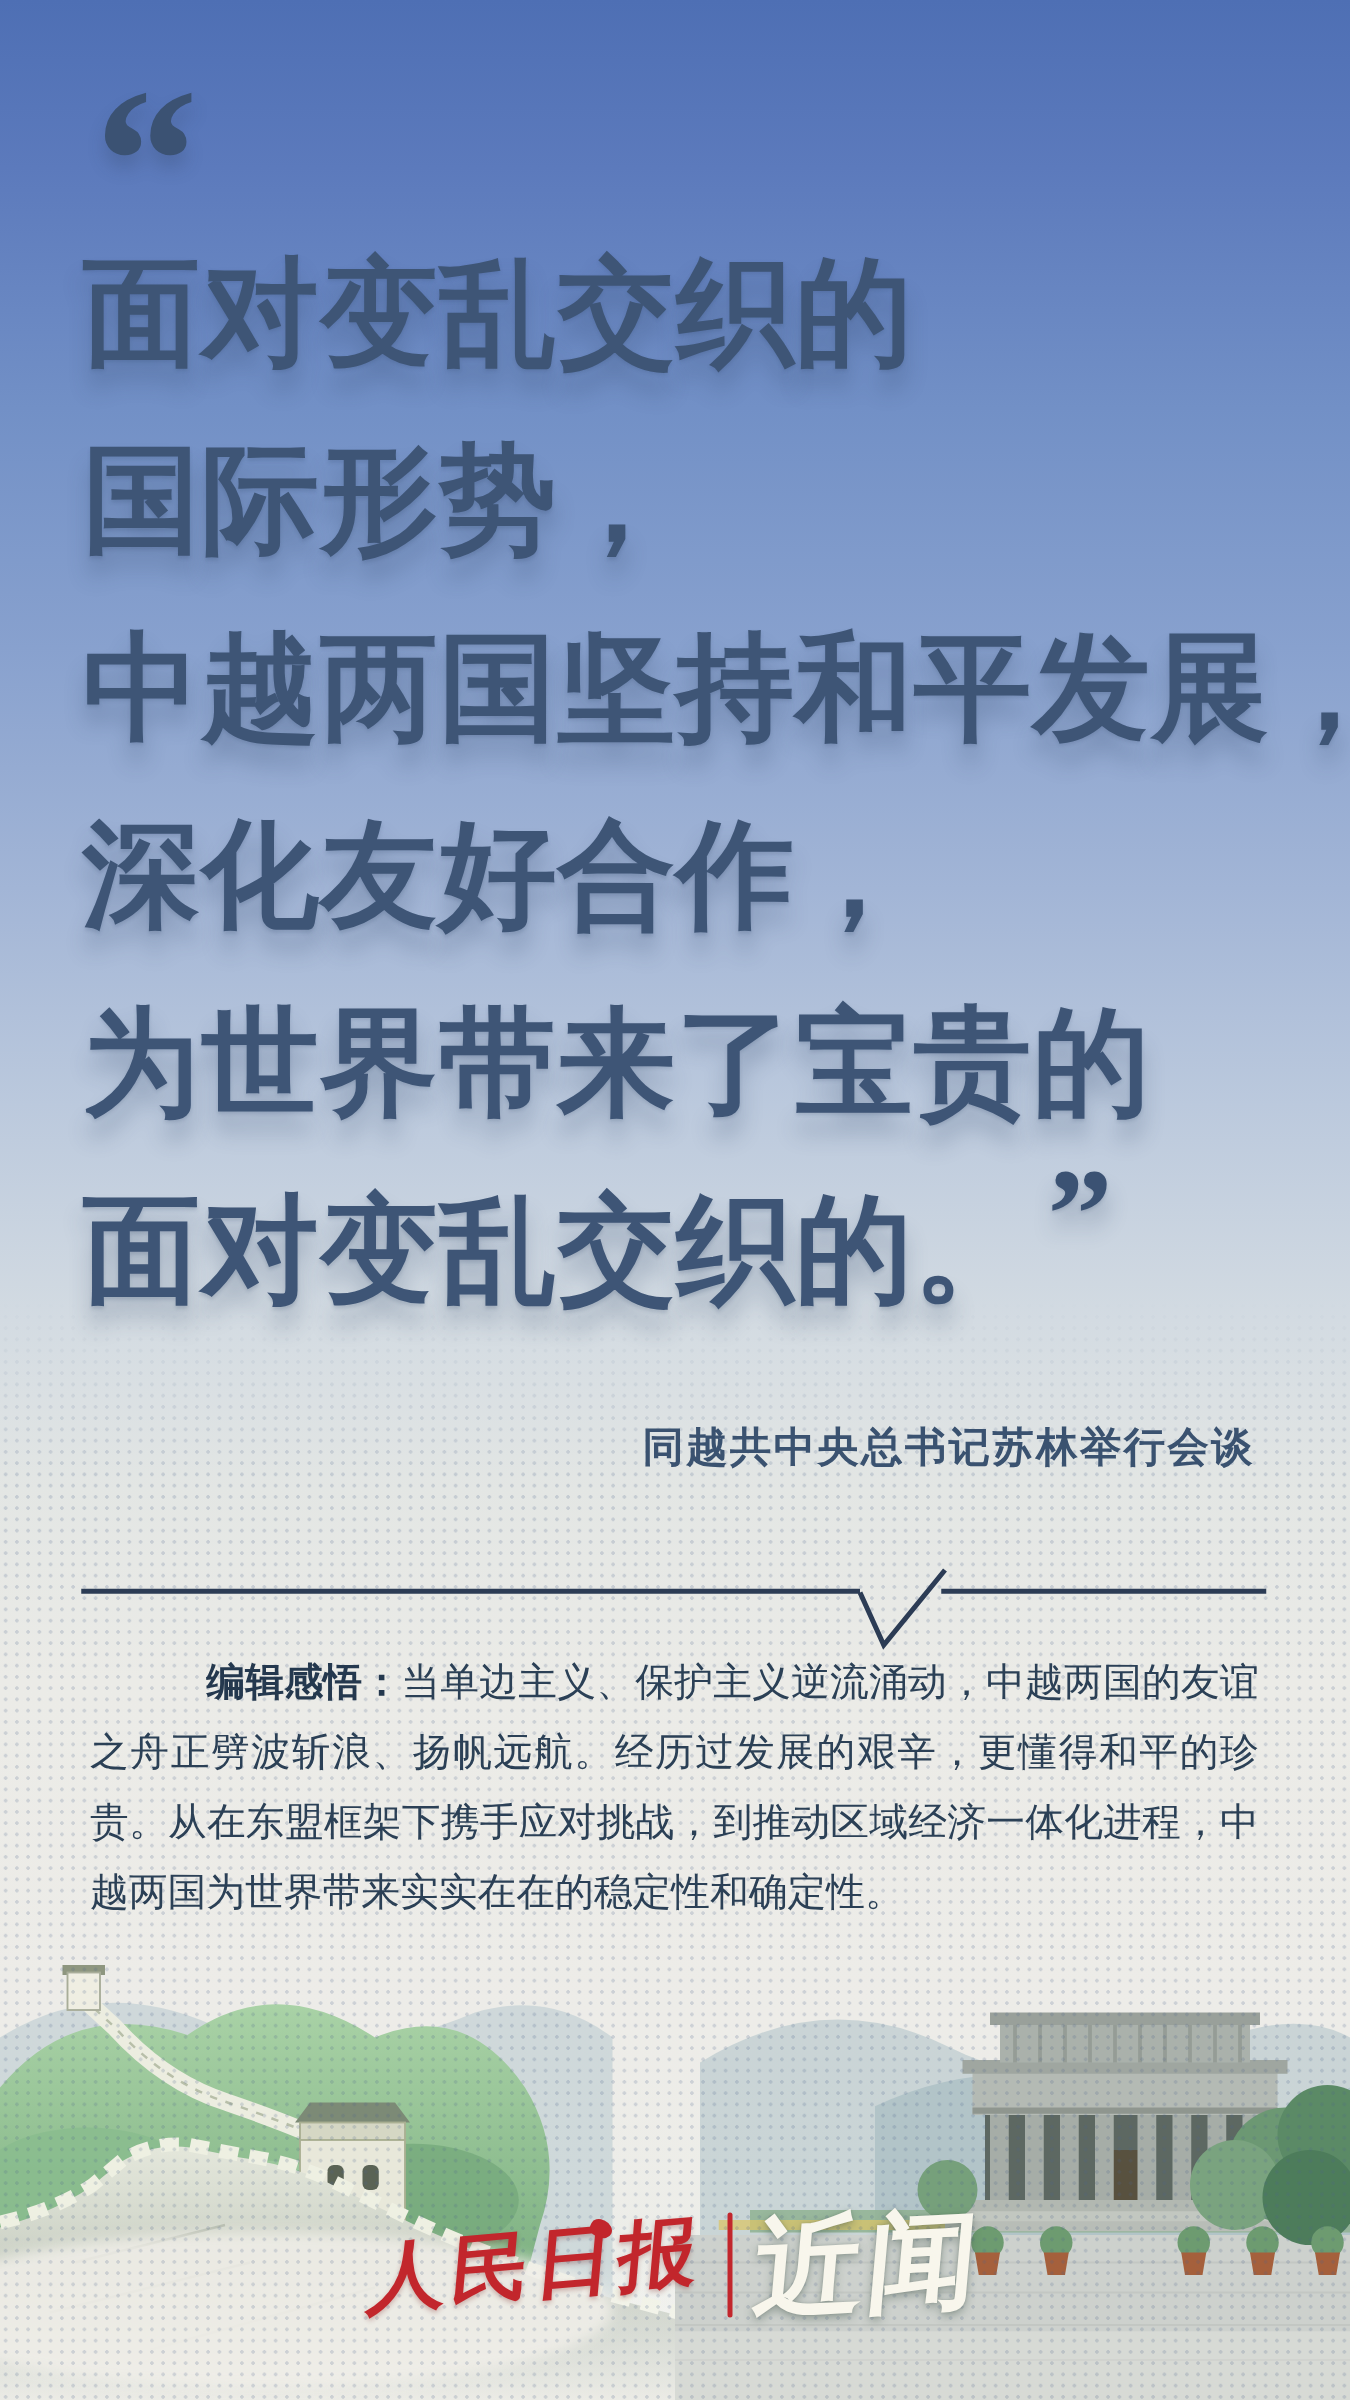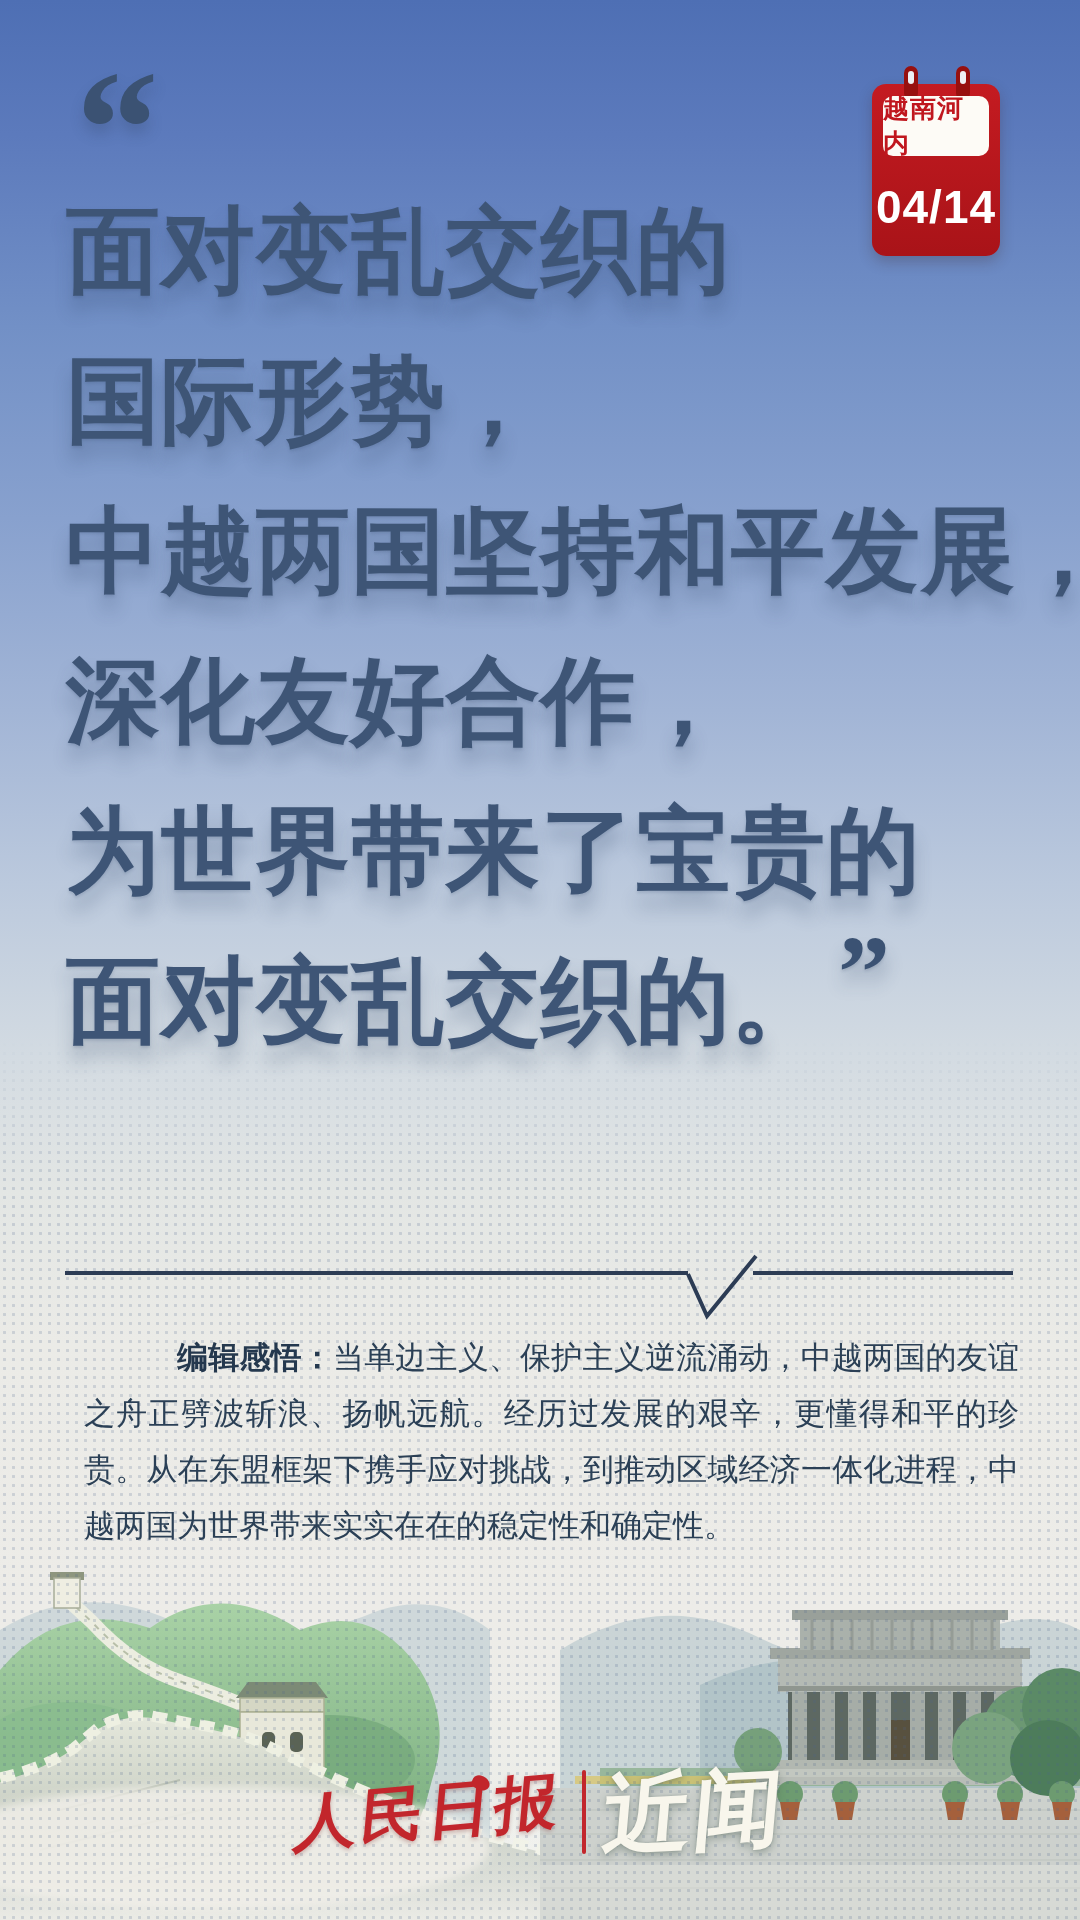--- a/index.html
+++ b/index.html
@@ -24,21 +24,21 @@
   .closequote{display:inline-block;font-size:104px;line-height:0;position:relative;top:-26px;
     margin-left:12px;color:#3b5273;}
   
   .attrib{position:absolute;right:76px;top:1112px;z-index:5;text-align:right;color:#3a5270;}
   .attrib-name{font-size:54px;font-weight:700;letter-spacing:2px;
     text-shadow:0 4px 6px rgba(47,67,100,.2);}
   .attrib-sub{font-size:33px;font-weight:700;margin-top:24px;letter-spacing:2px;}
   
   .divider{position:absolute;left:0;top:1240px;z-index:5;}
   
-  .editor{position:absolute;left:72px;top:1318px;width:935px;z-index:5;margin:12px;
+  .editor{position:absolute;left:72px;top:1318px;width:935px;z-index:5;margin:0;
     font-size:31px;line-height:56px;color:#2b4056;text-align:justify;text-indent:93px;
     letter-spacing:0;}
   .ed-label{font-weight:700;color:#24384e;}
   
   .calendar{position:absolute;left:872px;top:84px;width:128px;height:172px;z-index:6;
     background:linear-gradient(180deg,#c41b21,#a91318);border-radius:14px;
     box-shadow:0 6px 14px rgba(60,30,30,.25);font-family:"Liberation Sans","DejaVu Sans",sans-serif;}
   .cal-ring{position:absolute;top:-18px;width:14px;height:34px;border-radius:8px;
     background:#97100f;}
   .cal-ring::after{content:"";position:absolute;left:4px;top:5px;width:6px;height:13px;
@@ -172,40 +172,33 @@
             <circle cx="0" cy="314" r="13" fill="#6d9b70"></circle>
             <path d="M-10,322 H10 L7,340 H-7 Z" fill="#a5603c"></path>
           </g>
       </g>
       <rect x="540" y="385" width="540" height="55" fill="#eceae5" opacity="0.35"></rect>
     </g>
   </svg>
 
   <div class="dots"></div>
 
-  <div class="calendar">
-    <div class="cal-ring" style="left:32px"></div>
-    <div class="cal-ring" style="left:84px"></div>
-    <div class="cal-panel">
-      <span class="cal-loc">越南河内</span>
-    </div>
-    <div class="cal-date">04/14</div>
-  </div>
 
   <div class="openquote">“</div>
   <div class="quote">
     <div>面对变乱交织的</div>
     <div>国际形势，</div>
     <div>中越两国坚持和平发展，</div>
     <div>深化友好合作，</div>
     <div>为世界带来了宝贵的</div>
     <div><span>面对变乱交织的。</span><span class="closequote">”</span></div>
   </div>
 
   <div class="attrib">
+    <div class="attrib-sub">同越共中央总书记苏林举行会谈</div>
   </div>
 
   <svg class="divider" width="1080" height="90" viewBox="0 0 1080 90">
     <path d="M65,33 H688 M753,33 H1013" stroke="#2c3c55" stroke-width="4" fill="none"></path>
     <path d="M688,34 L707,76 L756,16" stroke="#2c3c55" stroke-width="4" fill="none" stroke-linejoin="miter"></path>
   </svg>
 
   <p class="editor"><span class="ed-label">编辑感悟：</span><span>当单边主义、保护主义逆流涌动，中越两国的友谊之舟正劈波斩浪、扬帆远航。经历过发展的艰辛，更懂得和平的珍贵。从在东盟框架下携手应对挑战，到推动区域经济一体化进程，中越两国为世界带来实实在在的稳定性和确定性。</span></p>
 
   <div class="logo">

